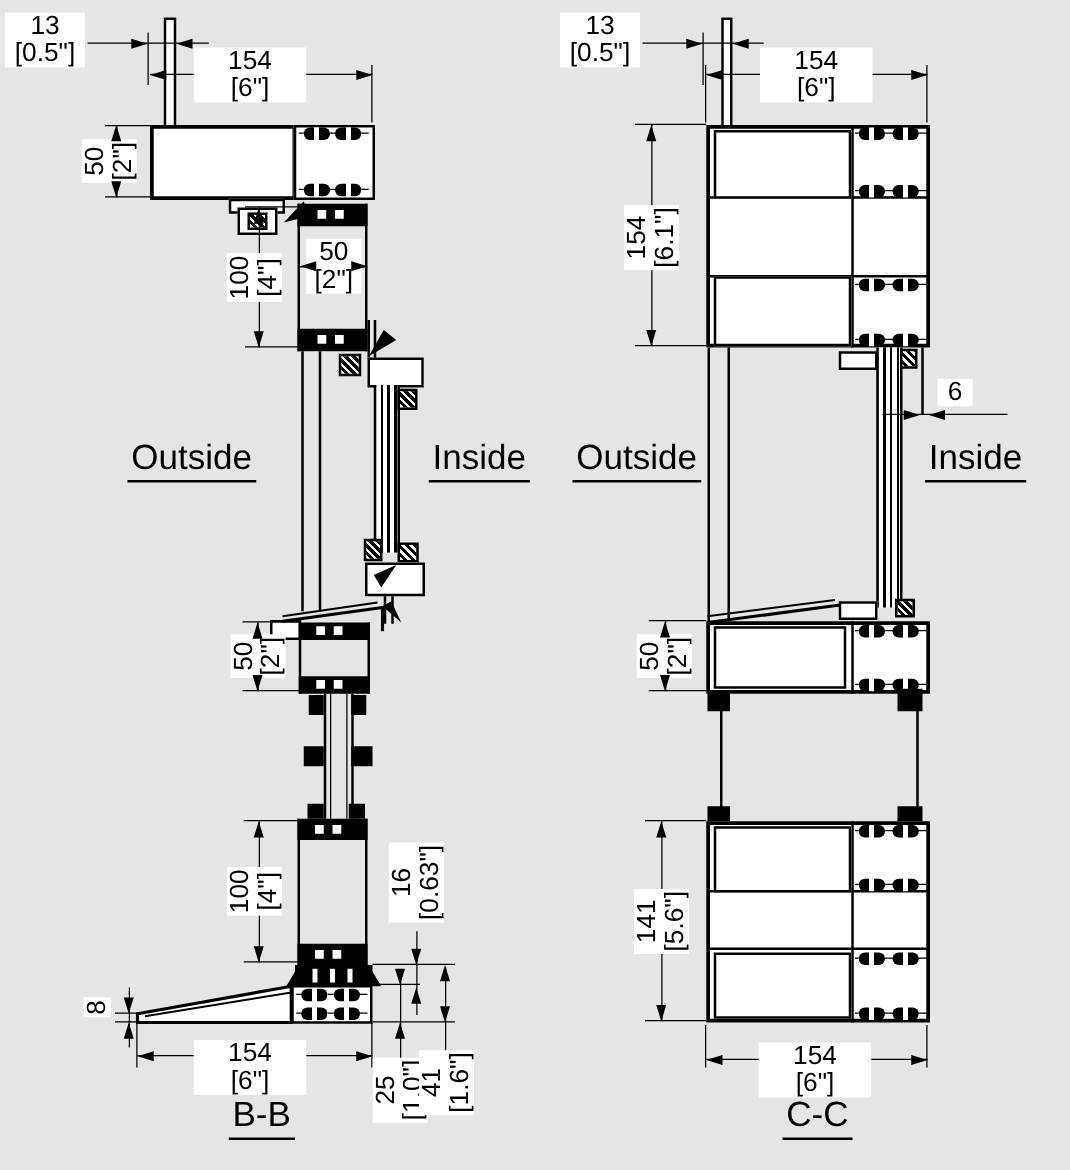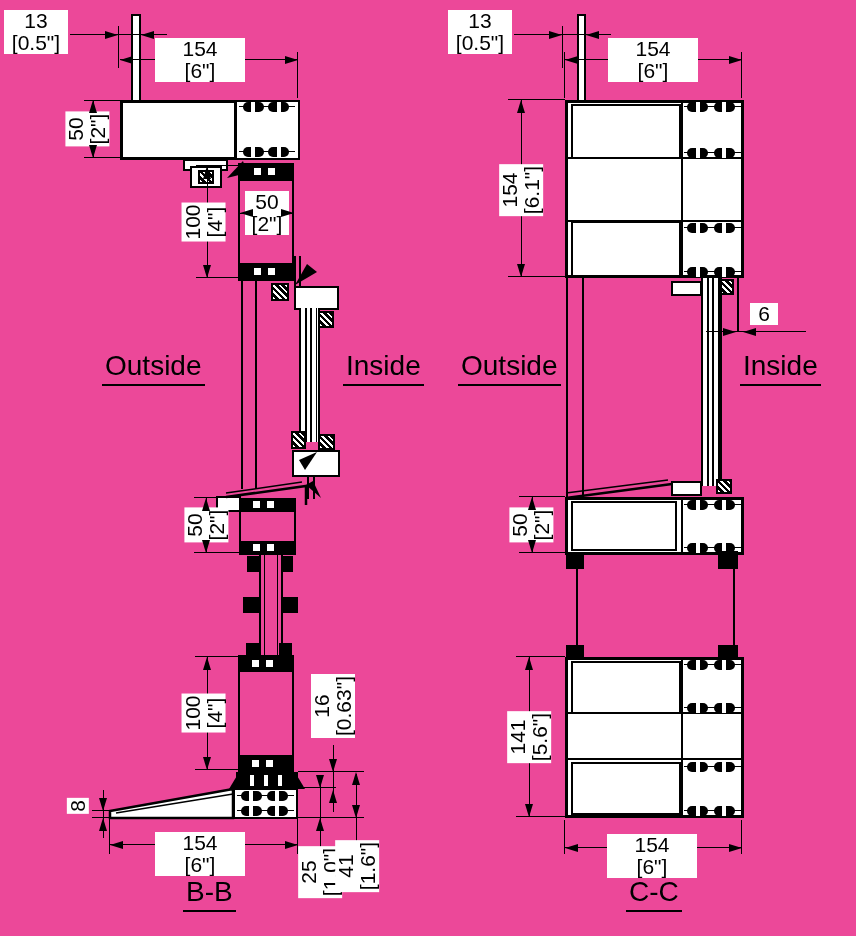--- a/index.html
+++ b/index.html
@@ -1,16 +1,16 @@
 <!DOCTYPE html>
 <html><head>
 <meta charset="utf-8">
 <style>
   html,body{margin:0;padding:0;background:#fff}
-  #canvas{position:relative;width:856px;height:936px;background:#ec4899;overflow:hidden;
+  #canvas{position:relative;width:856px;height:936px;background:#e5e5e5;overflow:hidden;
           font-family:"Liberation Sans",sans-serif;color:#000}
   .h{position:absolute;background:#000;height:2px}
   .v{position:absolute;background:#000;width:2px}
   .h1{height:1px}.v1{width:1px}
   .r{position:absolute;border:2px solid #000;background:#fff;box-sizing:border-box}
   .r3{border-width:3px}
   .b{position:absolute;background:#000}
   .tb{position:absolute;background:#000}
   .tb i{position:absolute;width:7px;height:7px;background:#fff}
   .slit i{position:absolute;width:4px;height:11px;background:#fff}

